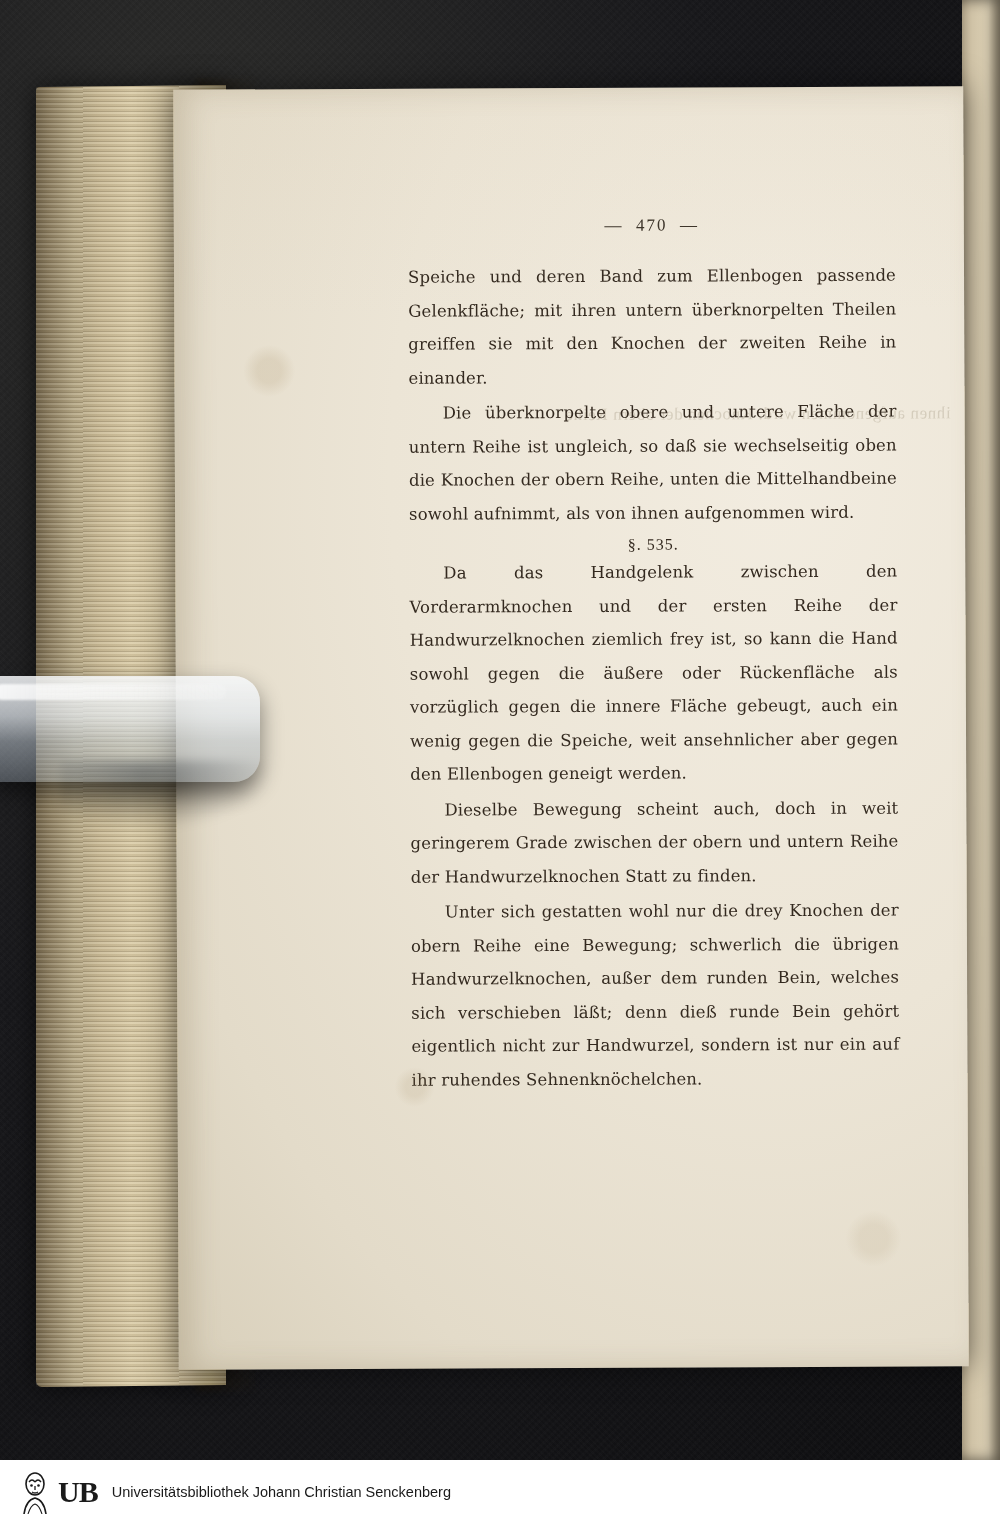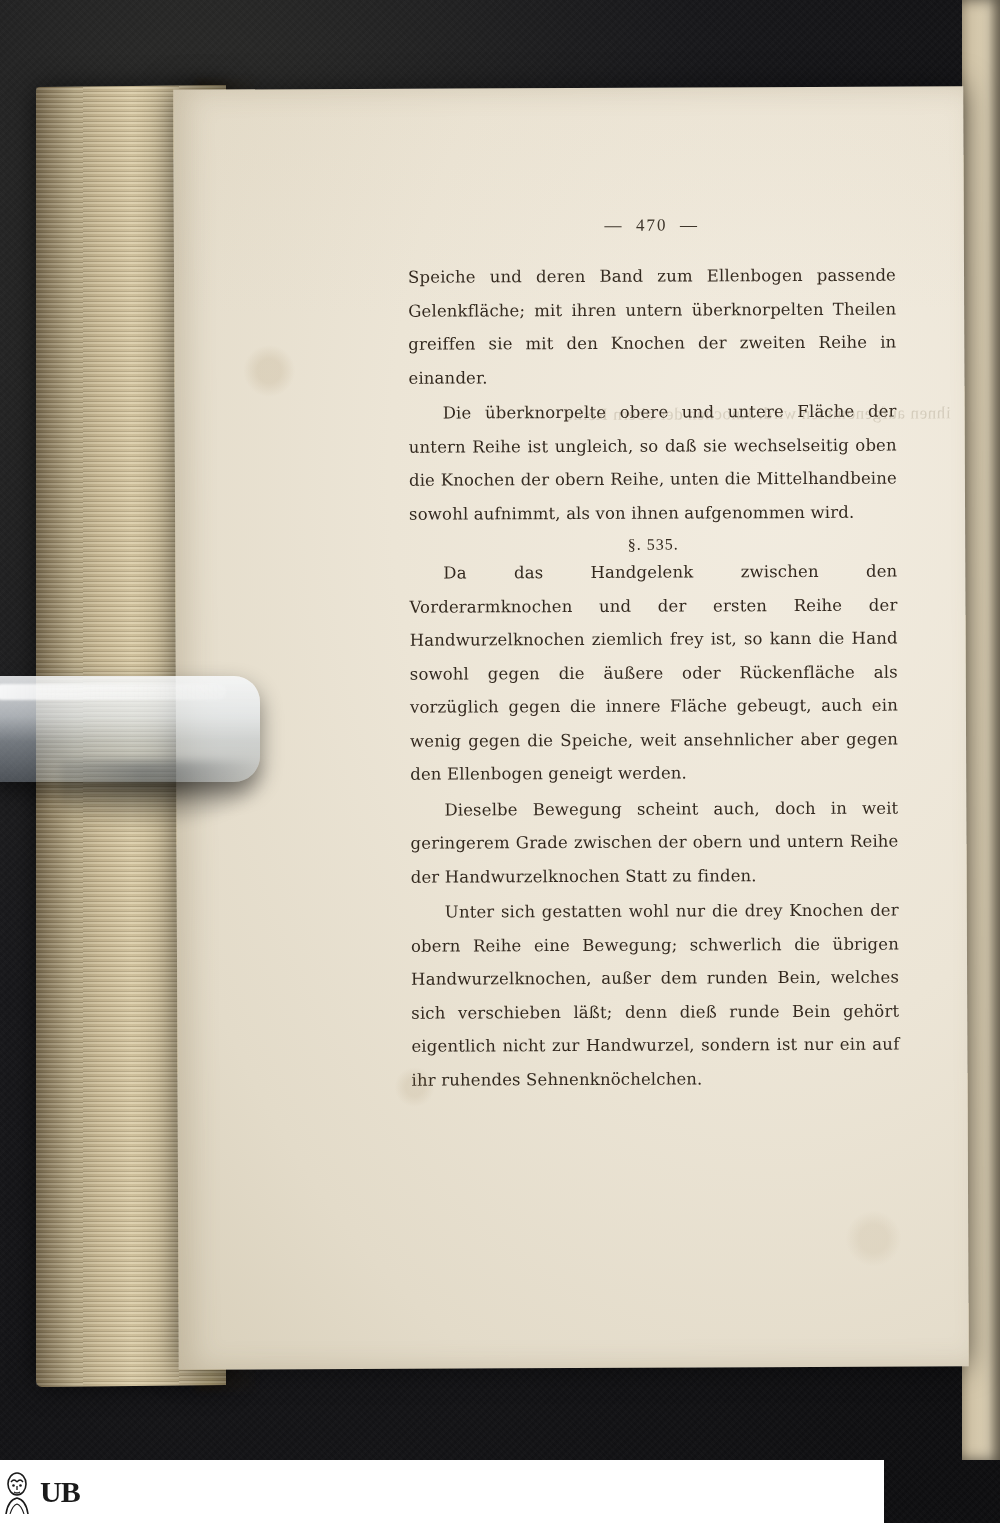--- a/index.html
+++ b/index.html
@@ -196,26 +196,27 @@
     height: 70px;
     background: radial-gradient(ellipse at 40% 20%, rgba(0,0,0,0.55), rgba(0,0,0,0) 70%);
     filter: blur(5px);
   }
 
   
   .watermark {
     position: absolute;
     left: 0;
     bottom: 0;
-    width: 884px;
+    width: 1000px;
     height: 63px;
     background: #ffffff;
     display: flex;
     align-items: center;
     gap: 14px;
+    padding-left: 18px;
     box-sizing: border-box;
   }
   .ub-logo {
     display: flex;
     align-items: center;
     gap: 6px;
     flex: none;
   }
   .ub-face {
     width: 34px;
@@ -283,16 +284,17 @@
           <circle cx="13.5" cy="15.5" r="1.3" fill="#1a1a1a"></circle>
           <circle cx="20.5" cy="15.5" r="1.3" fill="#1a1a1a"></circle>
           <path d="M17 16 v4 M14 22 q3 2 6 0" fill="none" stroke="#1a1a1a" stroke-width="1.3"></path>
           <path d="M6 44 q2 -14 11 -16 q9 2 11 16" fill="none" stroke="#1a1a1a" stroke-width="1.6"></path>
           <path d="M10 44 q3 -9 7 -10 q4 1 7 10" fill="none" stroke="#1a1a1a" stroke-width="1.1"></path>
         </svg>
       </span>
       <span class="ub-text">UB</span>
     </div>
     <div class="wm-lines">
+      <div>Universitätsbibliothek Johann Christian Senckenberg</div>
     </div>
   </div>
 
 </div>
 
 </body></html>

